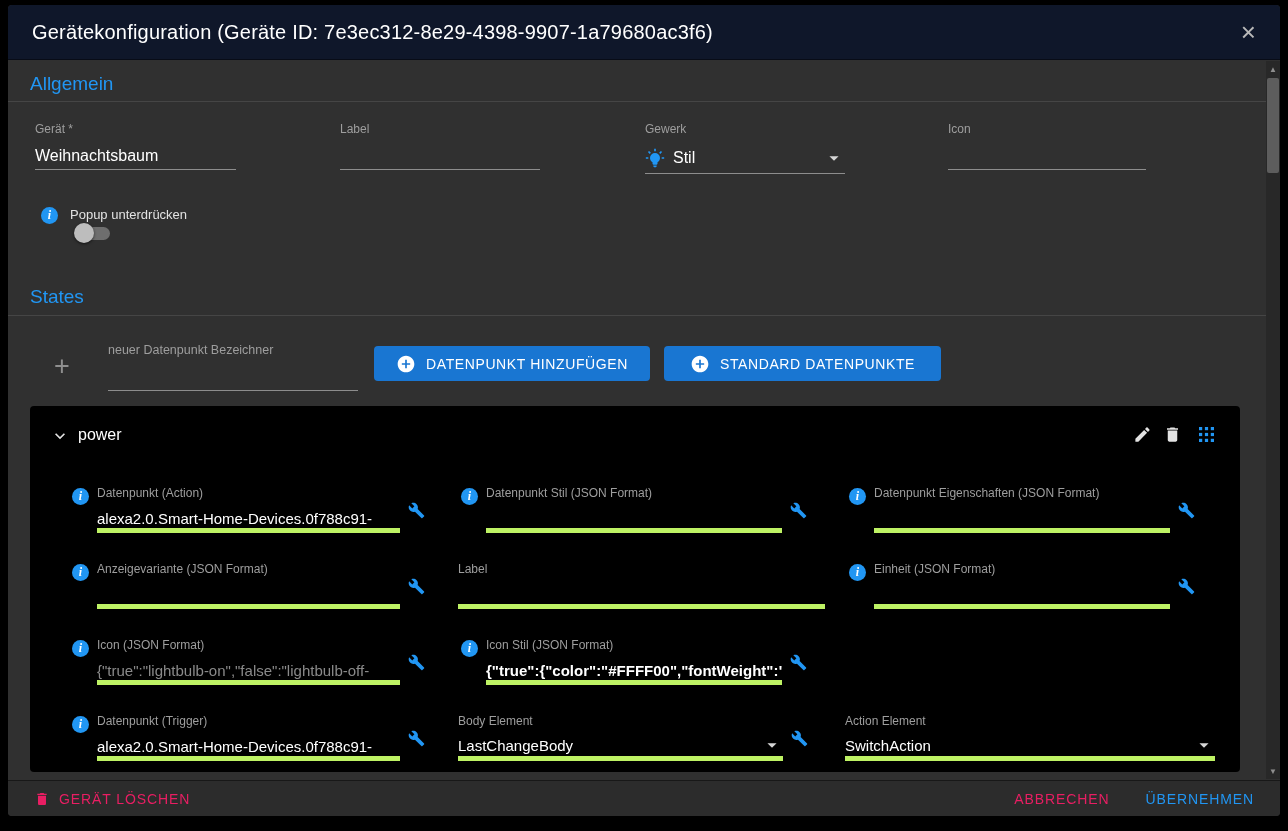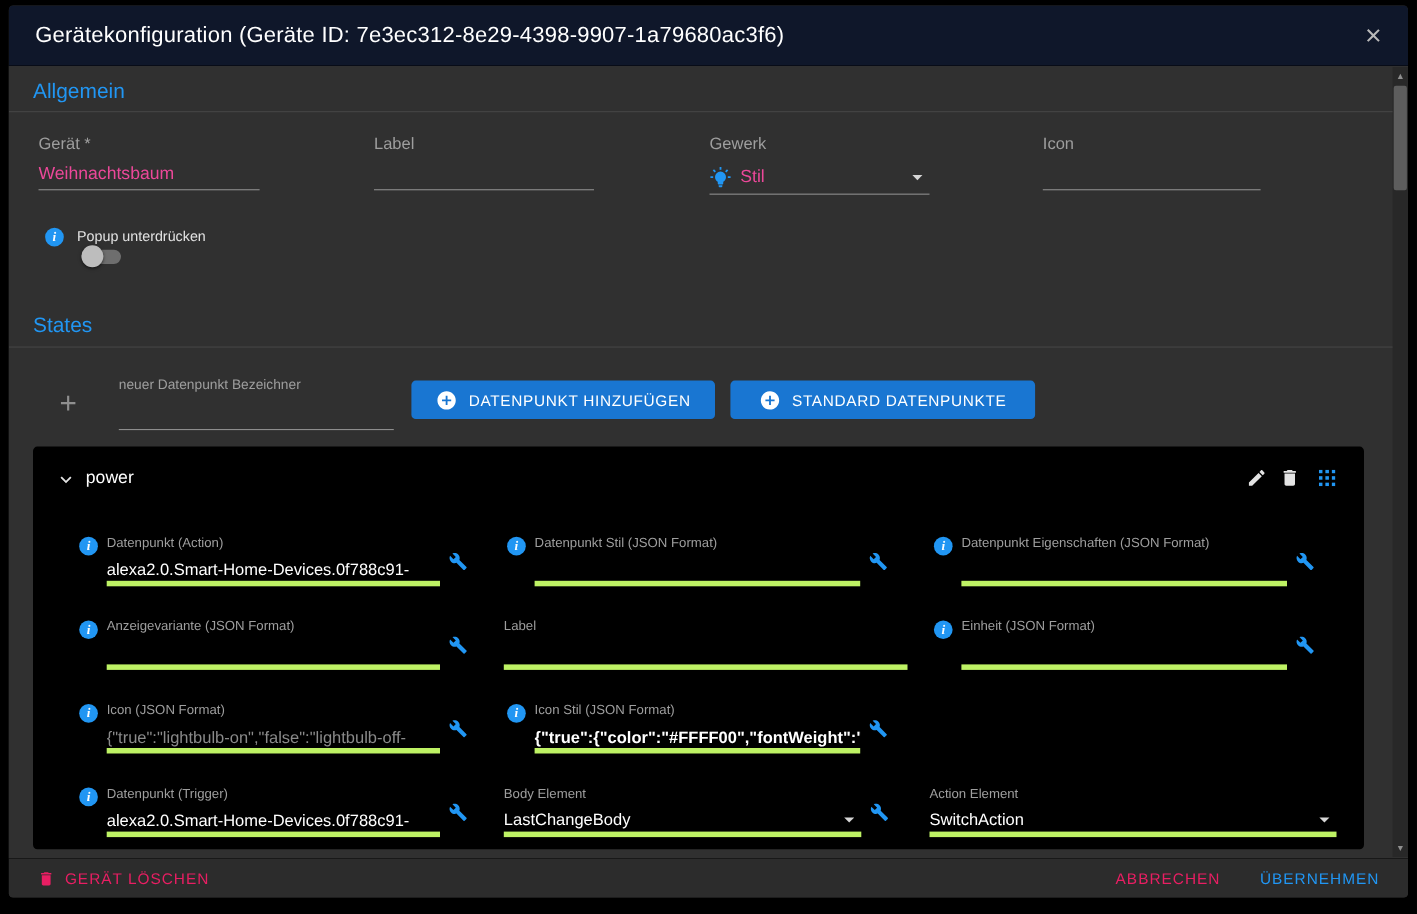--- a/index.html
+++ b/index.html
@@ -28,23 +28,23 @@
   .close { margin-left: auto; color: #b9b9b9; font-size: 26px; line-height: 1; cursor: pointer; }
 
   
   .content { position: relative; flex: 1; overflow: hidden; background: #303030; }
 
   .heading { position: absolute; left: 22px; font-size: 19px; color: #2196f3; }
   .divider { position: absolute; left: 0; right: 0; height: 1px; background: rgba(255,255,255,.1); }
 
   
   .gfield { position: absolute; top: 62px; }
-  .glabel { font-size: 15px; color: #9e9e9e; margin-bottom: 7px; }
+  .glabel { font-size: 12px; color: #9e9e9e; margin-bottom: 7px; }
   .gvalue {
-    font-size: 16px; color: #ec4899; height: 27px; line-height: 26px;
+    font-size: 16px; color: #ffffff; height: 27px; line-height: 26px;
     border-bottom: 1px solid #8d8d8d; white-space: nowrap; overflow: hidden;
   }
   .gvalue.select { display: flex; align-items: center; gap: 8px; height: 31px; }
   .dd { margin-left: auto; display: flex; align-items: center; }
 
   
   .info {
     display: inline-flex; align-items: center; justify-content: center;
     width: 17px; height: 17px; border-radius: 50%;
     background: #2196f3; color: #fff;

